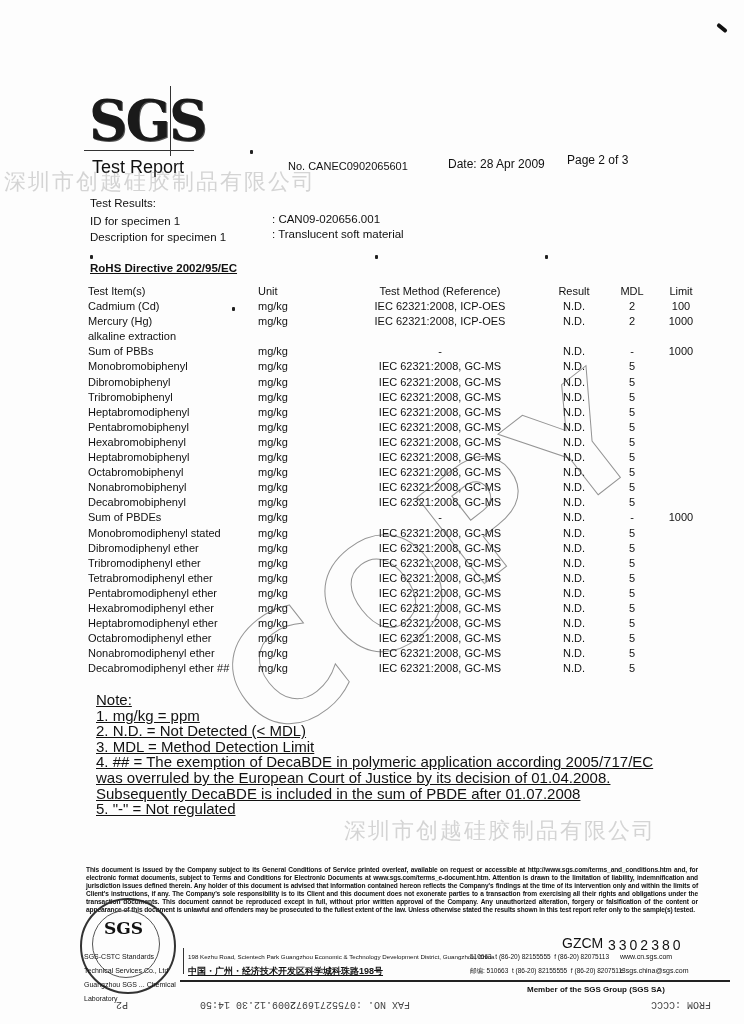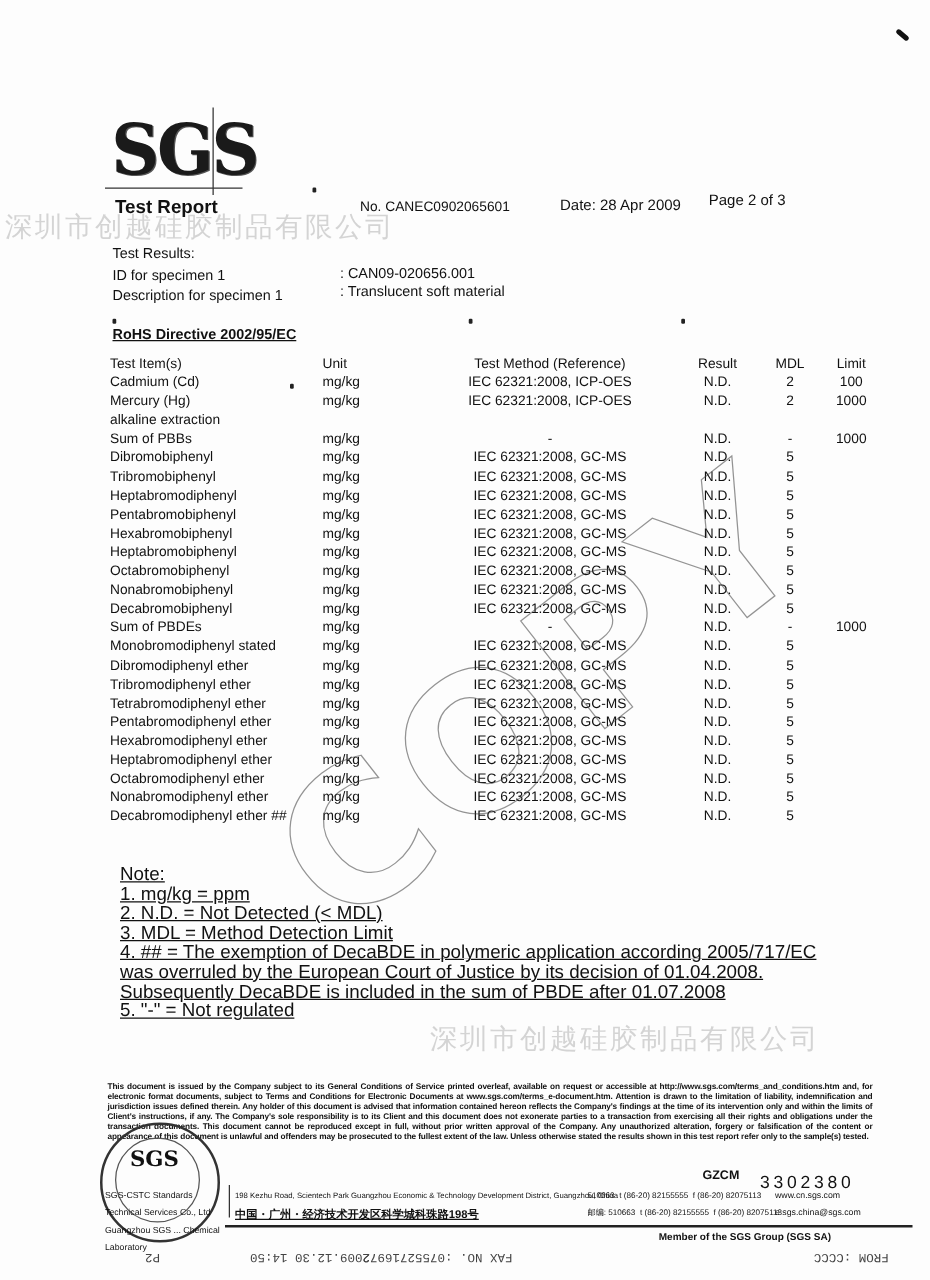--- a/index.html
+++ b/index.html
@@ -4,21 +4,21 @@
 <style>
   html, body { margin:0; padding:0; }
   body { width:744px; height:1024px; background:#fdfdfd; position:relative; overflow:hidden;
          font-family:"Liberation Sans", sans-serif; color:#111; }
   .abs { position:absolute; }
   .mark-tr { left:716px; top:26px; width:12px; height:4px; background:#111; transform:rotate(40deg); border-radius:2px; }
   .logo { left:86px; top:92px; font-family:"DejaVu Serif", serif; font-weight:bold; font-size:56px; letter-spacing:-2px;
           color:#1a1a1a; line-height:56px; transform:scaleX(0.95); text-shadow:1px 1px 0 #555; }
   .logo-rule-v { left:170px; top:86px; width:1px; height:70px; background:#333; }
   .logo-rule-h { left:84px; top:150px; width:110px; height:1px; background:#333; }
-  .hdr-title { left:92px; top:157px; font-size:15px; font-weight:bold; }
+  .hdr-title { left:92px; top:157px; font-size:18px; font-weight:normal; }
   .hdr-no { left:288px; top:160px; font-size:11px; }
   .hdr-date { left:448px; top:157px; font-size:12px; }
   .hdr-page { left:567px; top:153px; font-size:12px; }
   .cn-wm { font-size:22px; color:rgba(120,120,120,0.30); letter-spacing:2px; font-family:"DejaVu Sans", sans-serif; }
   .cn-wm-top { left:4px; top:167px; }
   .cn-wm-bot { left:344px; top:816px; }
   .lbl { font-size:11.5px; }
   .rohs { left:90px; top:262px; font-size:11.5px; font-weight:bold; text-decoration:underline; }
   table.res { position:absolute; left:88px; top:284px; border-collapse:collapse; font-size:11px; }
   table.res td, table.res th { padding:0; height:15.1px; line-height:15px; font-weight:normal; white-space:nowrap; vertical-align:top; }
@@ -32,21 +32,21 @@
   .disclaimer { left:86px; top:866px; width:612px; font-size:6.6px; line-height:8.1px; font-weight:bold; text-align:justify; letter-spacing:-0.1px; }
   .stamp { left:80px; top:898px; width:92px; height:92px; border:2px solid #333; border-radius:50%; }
   .stamp-inner { left:92px; top:910px; width:66px; height:66px; border:1px solid #555; border-radius:50%; }
   .stamp-logo { left:104px; top:918px; font-family:"DejaVu Serif", serif; font-weight:bold; font-size:17px; }
   .ft-company { left:84px; top:950px; font-size:7px; line-height:14px; width:100px; }
   .ft-sep { left:183px; top:948px; width:1px; height:26px; background:#333; }
   .ft-addr { left:188px; top:950px; font-size:6.2px; line-height:14px; width:320px; }
   .ft-addr-cn { font-size:9px; font-weight:bold;text-decoration:underline; }
   .ft-contact { left:470px; top:950px; font-size:6.5px; line-height:14px; white-space:nowrap; }
   .ft-web { left:620px; top:950px; font-size:7px; line-height:14px; }
-  .gzcm { left:562px; top:935px; font-size:10px; font-weight:bold; }
+  .gzcm { left:562px; top:935px; font-size:14px; font-weight:normal; }
   .gzcm-num { left:608px; top:937px; font-size:14px; letter-spacing:3px; }
   .ft-rule { left:180px; top:980px; width:550px; height:2px; background:#222; }
   .member { left:527px; top:985px; font-size:8px; font-weight:bold; }
   .fax { top:999px; font-family:"Liberation Mono", monospace; font-size:10px; color:#444; transform:rotate(180deg); white-space:nowrap; }
   .fax-from { left:651px; }
   .fax-no { left:290px; }
   .fax-date { left:200px; }
   .fax-page { left:116px; }
   .dot { width:3px; height:4px; background:#222; border-radius:1px; }
   .copy { left:190px; top:470px; font-size:150px; font-weight:bold; color:transparent;
@@ -117,20 +117,28 @@
       </tr>
       <tr>
         <td class="c-item">Sum of PBBs</td>
         <td class="c-unit">mg/kg</td>
         <td class="c-method">-</td>
         <td class="c-res">N.D.</td>
         <td class="c-mdl">-</td>
         <td class="c-lim">1000</td>
       </tr>
       <tr>
+        <td class="c-item">Monobromobiphenyl</td>
+        <td class="c-unit">mg/kg</td>
+        <td class="c-method">IEC 62321:2008, GC-MS</td>
+        <td class="c-res">N.D.</td>
+        <td class="c-mdl">5</td>
+        <td class="c-lim"></td>
+      </tr>
+      <tr>
         <td class="c-item">Dibromobiphenyl</td>
         <td class="c-unit">mg/kg</td>
         <td class="c-method">IEC 62321:2008, GC-MS</td>
         <td class="c-res">N.D.</td>
         <td class="c-mdl">5</td>
         <td class="c-lim"></td>
       </tr>
       <tr>
         <td class="c-item">Tribromobiphenyl</td>
         <td class="c-unit">mg/kg</td>

